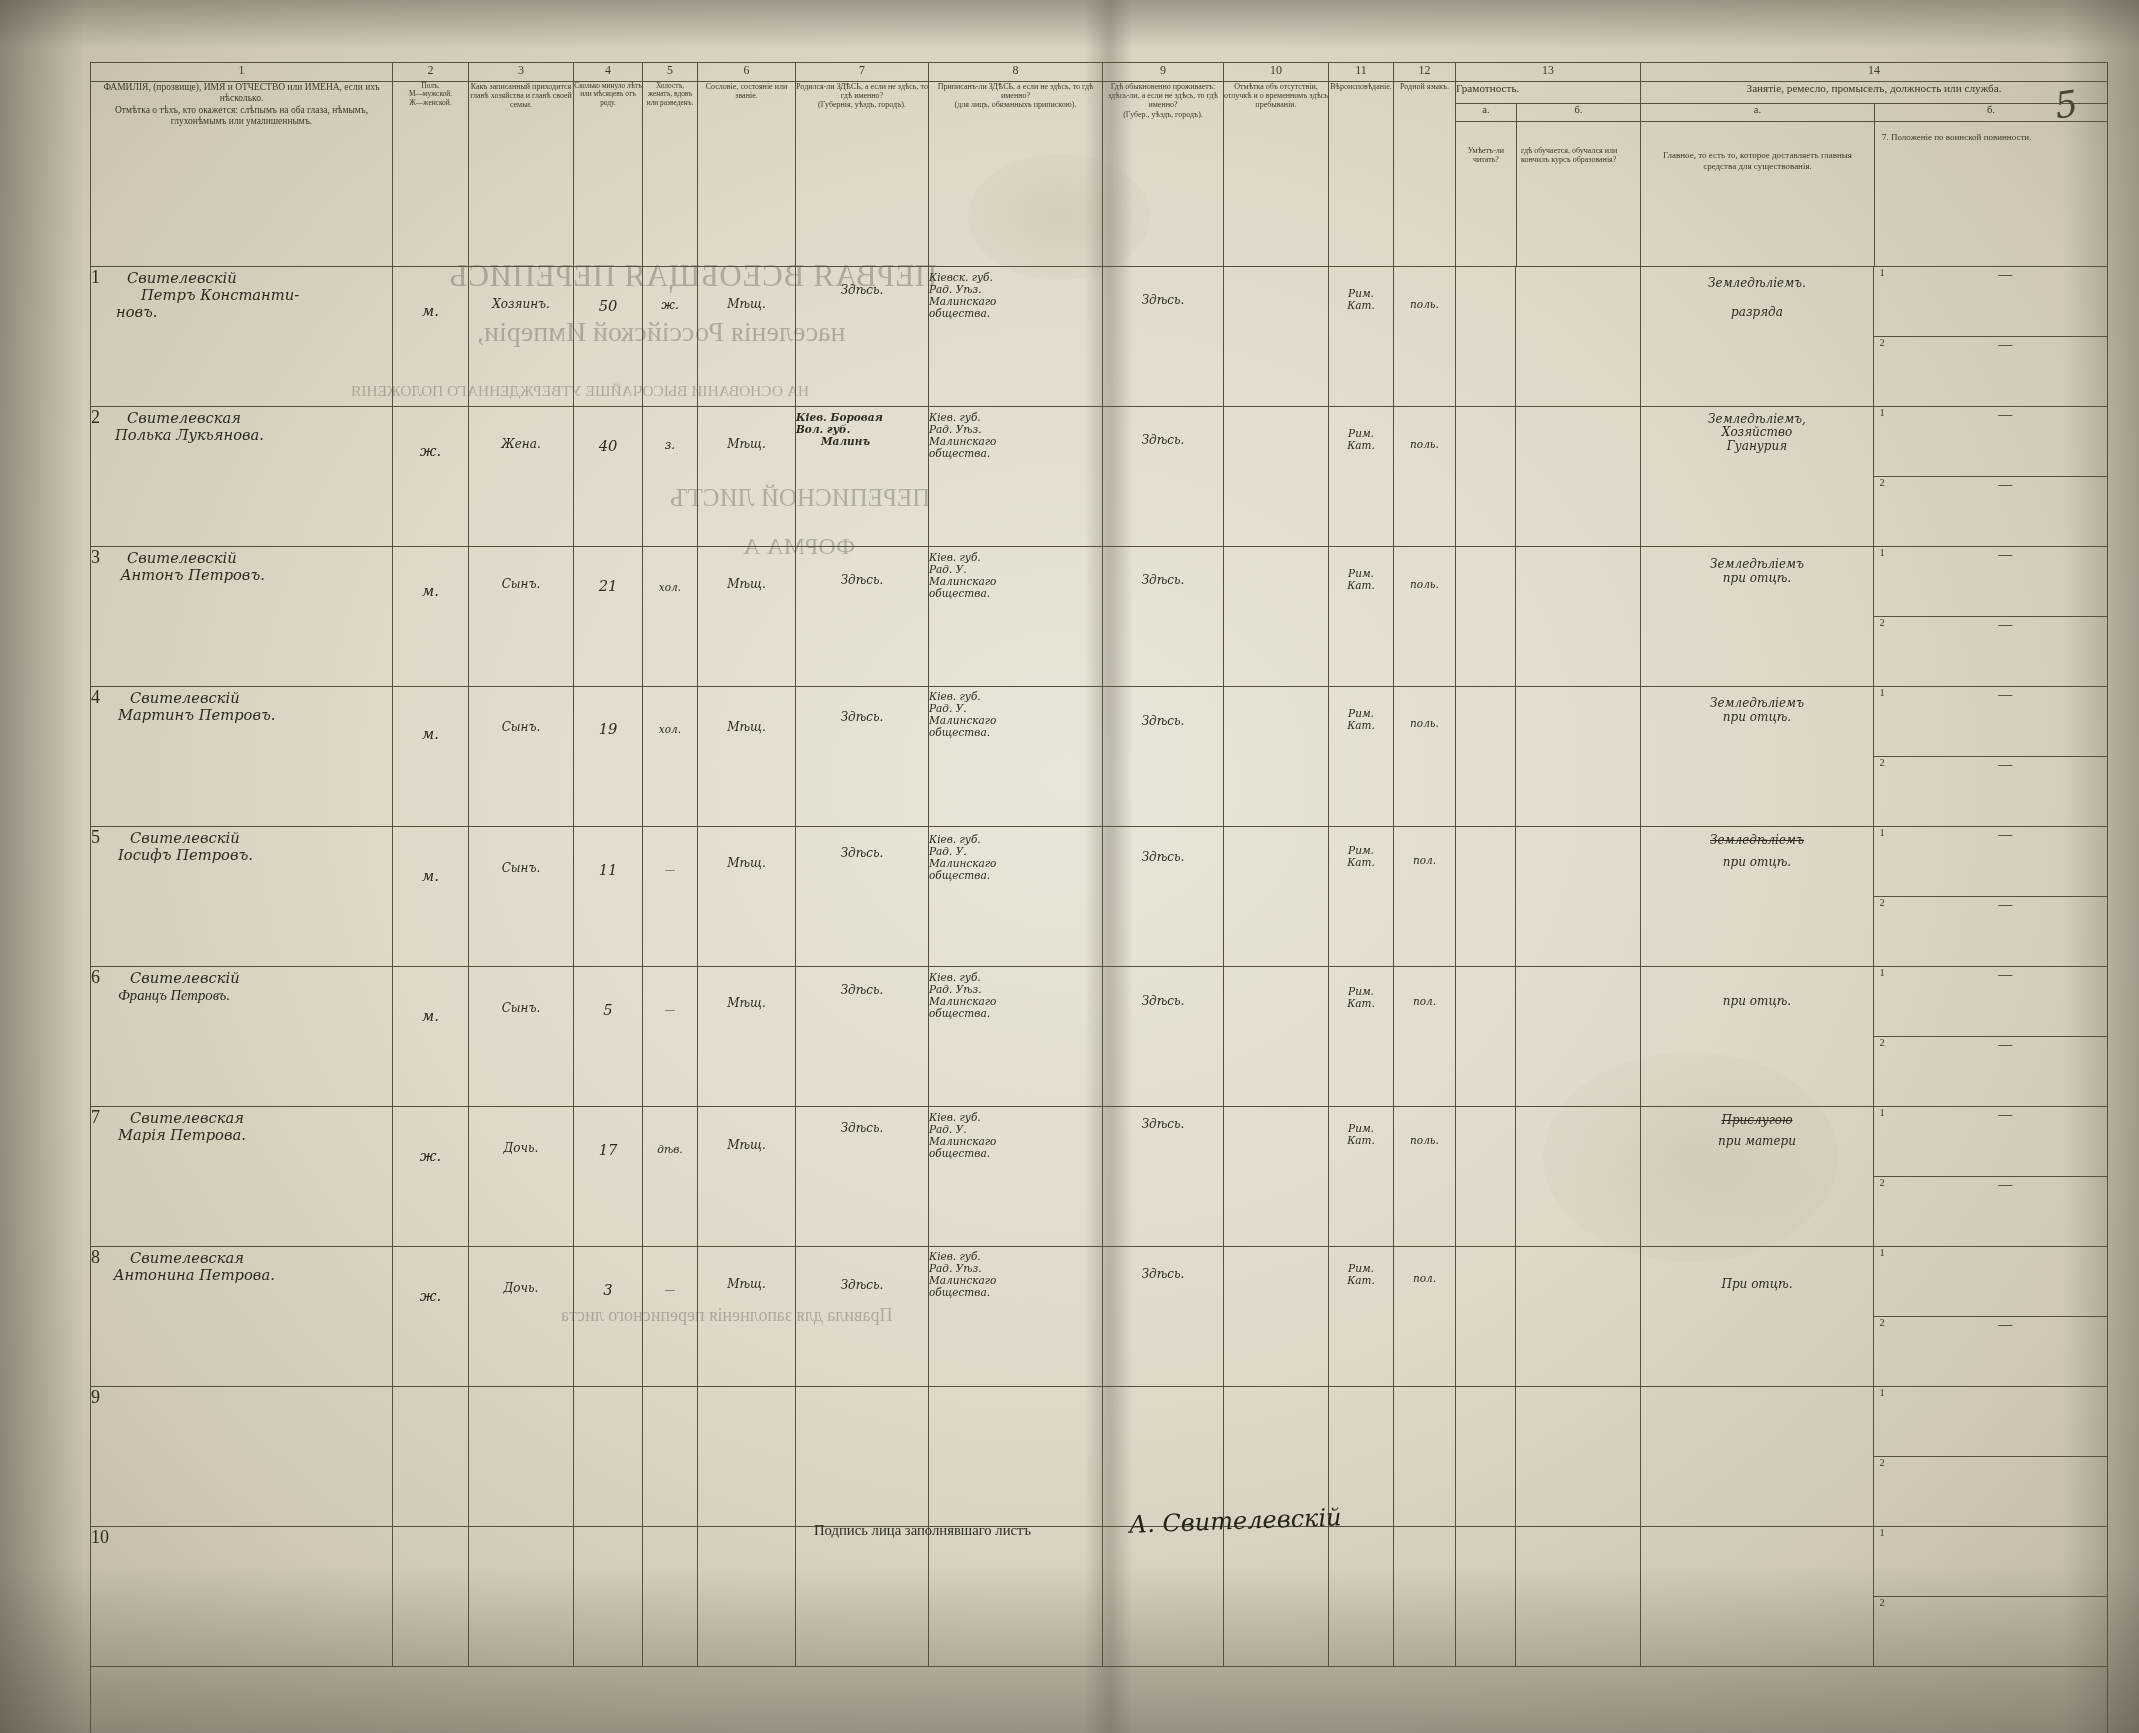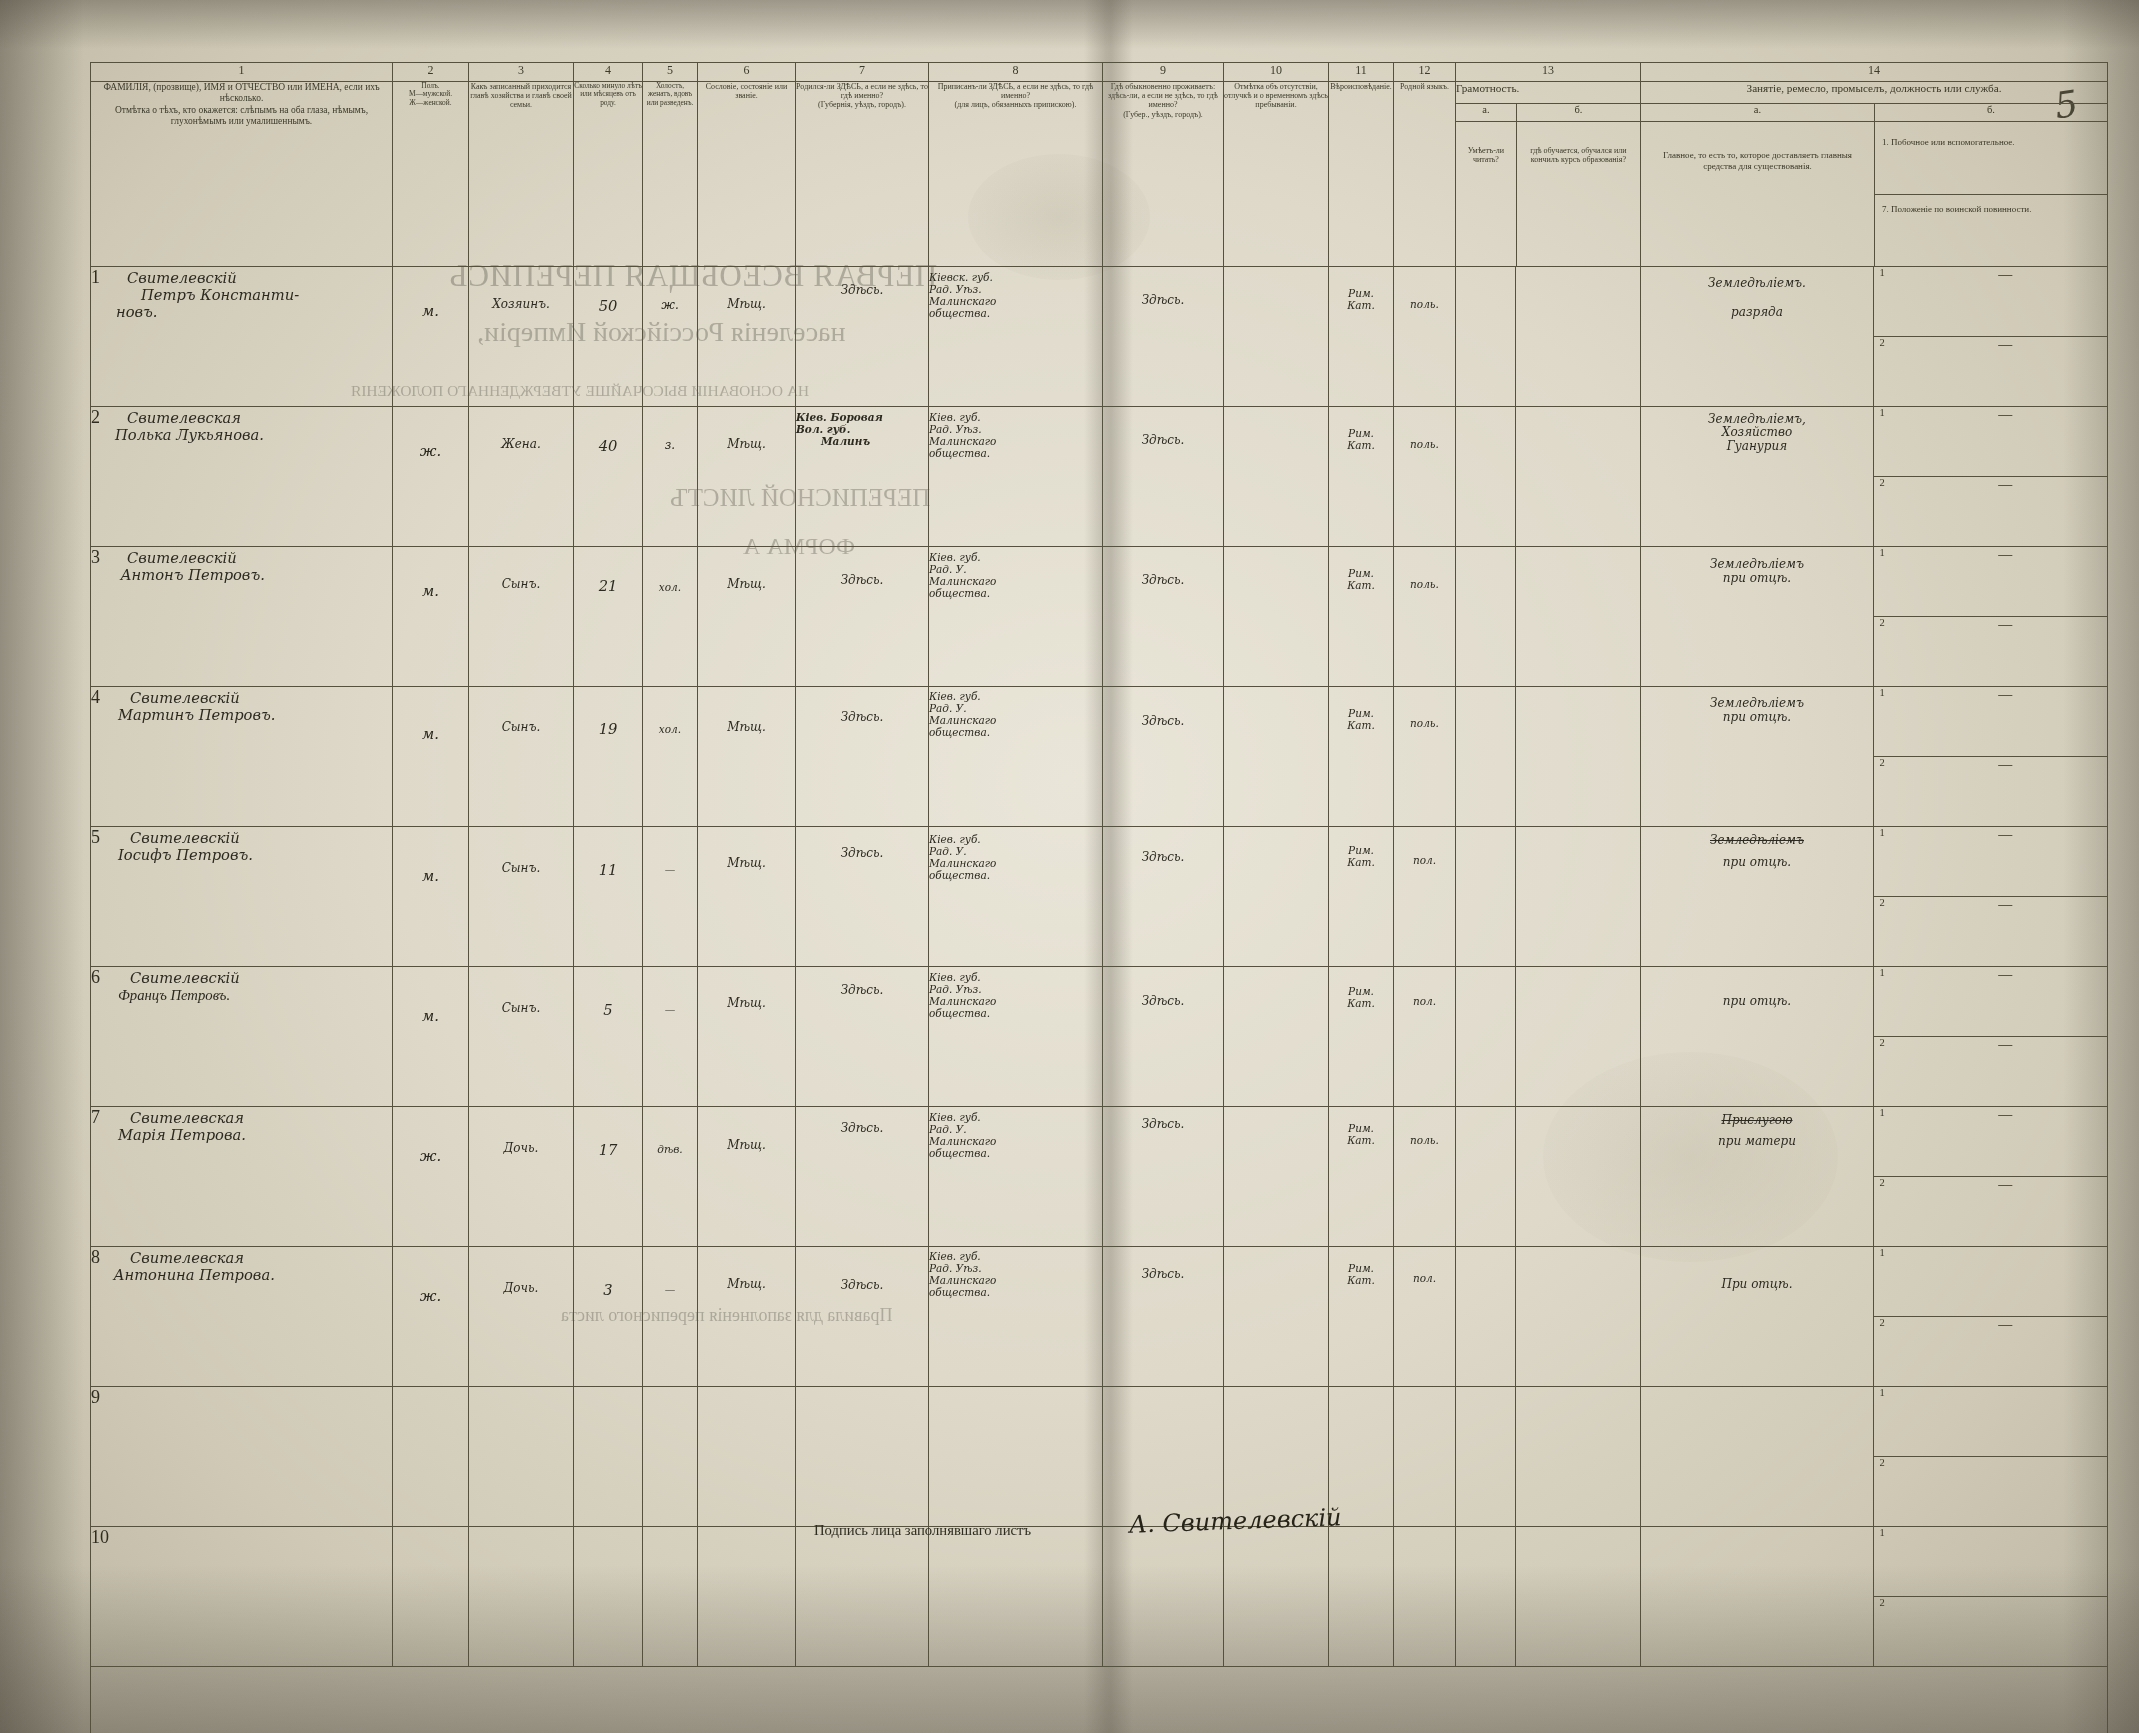--- a/index.html
+++ b/index.html
@@ -224,21 +224,21 @@
           <tbody>
                 <tr>
                   <td colspan="2" style="border:0;border-bottom:0.7px solid #55513e;height:21px;text-align:left;font-size:11.2px;">Грамотность.</td>
                 </tr>
           <tr>
             <td style="border:0;border-right:0.7px solid #55513e;border-bottom:0.7px solid #55513e;height:17px;text-align:center;font-size:10.5px;">а.</td>
             <td style="border:0;border-bottom:0.7px solid #55513e;height:17px;text-align:center;font-size:10.5px;">б.</td>
           </tr>
           <tr>
             <td style="border:0;border-right:0.7px solid #55513e;text-align:center;font-size:8px;line-height:1.15;padding:24px 2.1px 0 2.1px;">Умѣетъ-ли читать?</td>
-            <td style="border:0;text-align:center;font-size:8px;line-height:1.18;padding:24px 4.2px 0 4.2px;">гдѣ обучается, обучался или кончилъ курсъ образованія?</td>
+            <td style="border:0;font-size:8px;line-height:1.18;padding:24px 4.2px 0 4.2px;">гдѣ обучается, обучался или кончилъ курсъ образованія?</td>
           </tr>
         </tbody>
             </table>
       </td>
 
       <td colspan="2" style="padding:0;">
         <table style="width:100%;height:184px;border-collapse:collapse;table-layout:fixed;">
           <colgroup>
                 <col style="width:233px">
                 <col style="width:232px">
@@ -249,23 +249,20 @@
                 </tr>
           <tr>
             <td style="border:0;border-right:0.7px solid #55513e;border-bottom:0.7px solid #55513e;height:17px;text-align:center;font-size:10.5px;">а.</td>
             <td style="border:0;border-bottom:0.7px solid #55513e;height:17px;text-align:center;font-size:10.5px;">б.</td>
           </tr>
           <tr>
             <td style="border:0;border-right:0.7px solid #55513e;text-align:center;font-size:9px;line-height:1.25;padding:28px 9.8px 0 9.8px;">Главное, то есть то, которое доставляетъ главныя средства для существованія.</td>
             <td style="border:0;padding:0;">
               <table style="width:100%;height:100%;border-collapse:collapse;">
                 <tbody>
-                        <tr>
-                          <td style="border:0;border-bottom:0.7px solid #55513e;height:50%;font-size:9px;padding:15.4px 7px 0 7px;">1. Побочное или вспомогательное.</td>
-                        </tr>
                 <tr>
                           <td style="border:0;height:50%;font-size:9px;padding:9.8px 7px 0 7px;">7. Положеніе по воинской повинности.</td>
                         </tr>
               </tbody>
                     </table>
             </td>
           </tr>
         </tbody>
             </table>
       </td>

